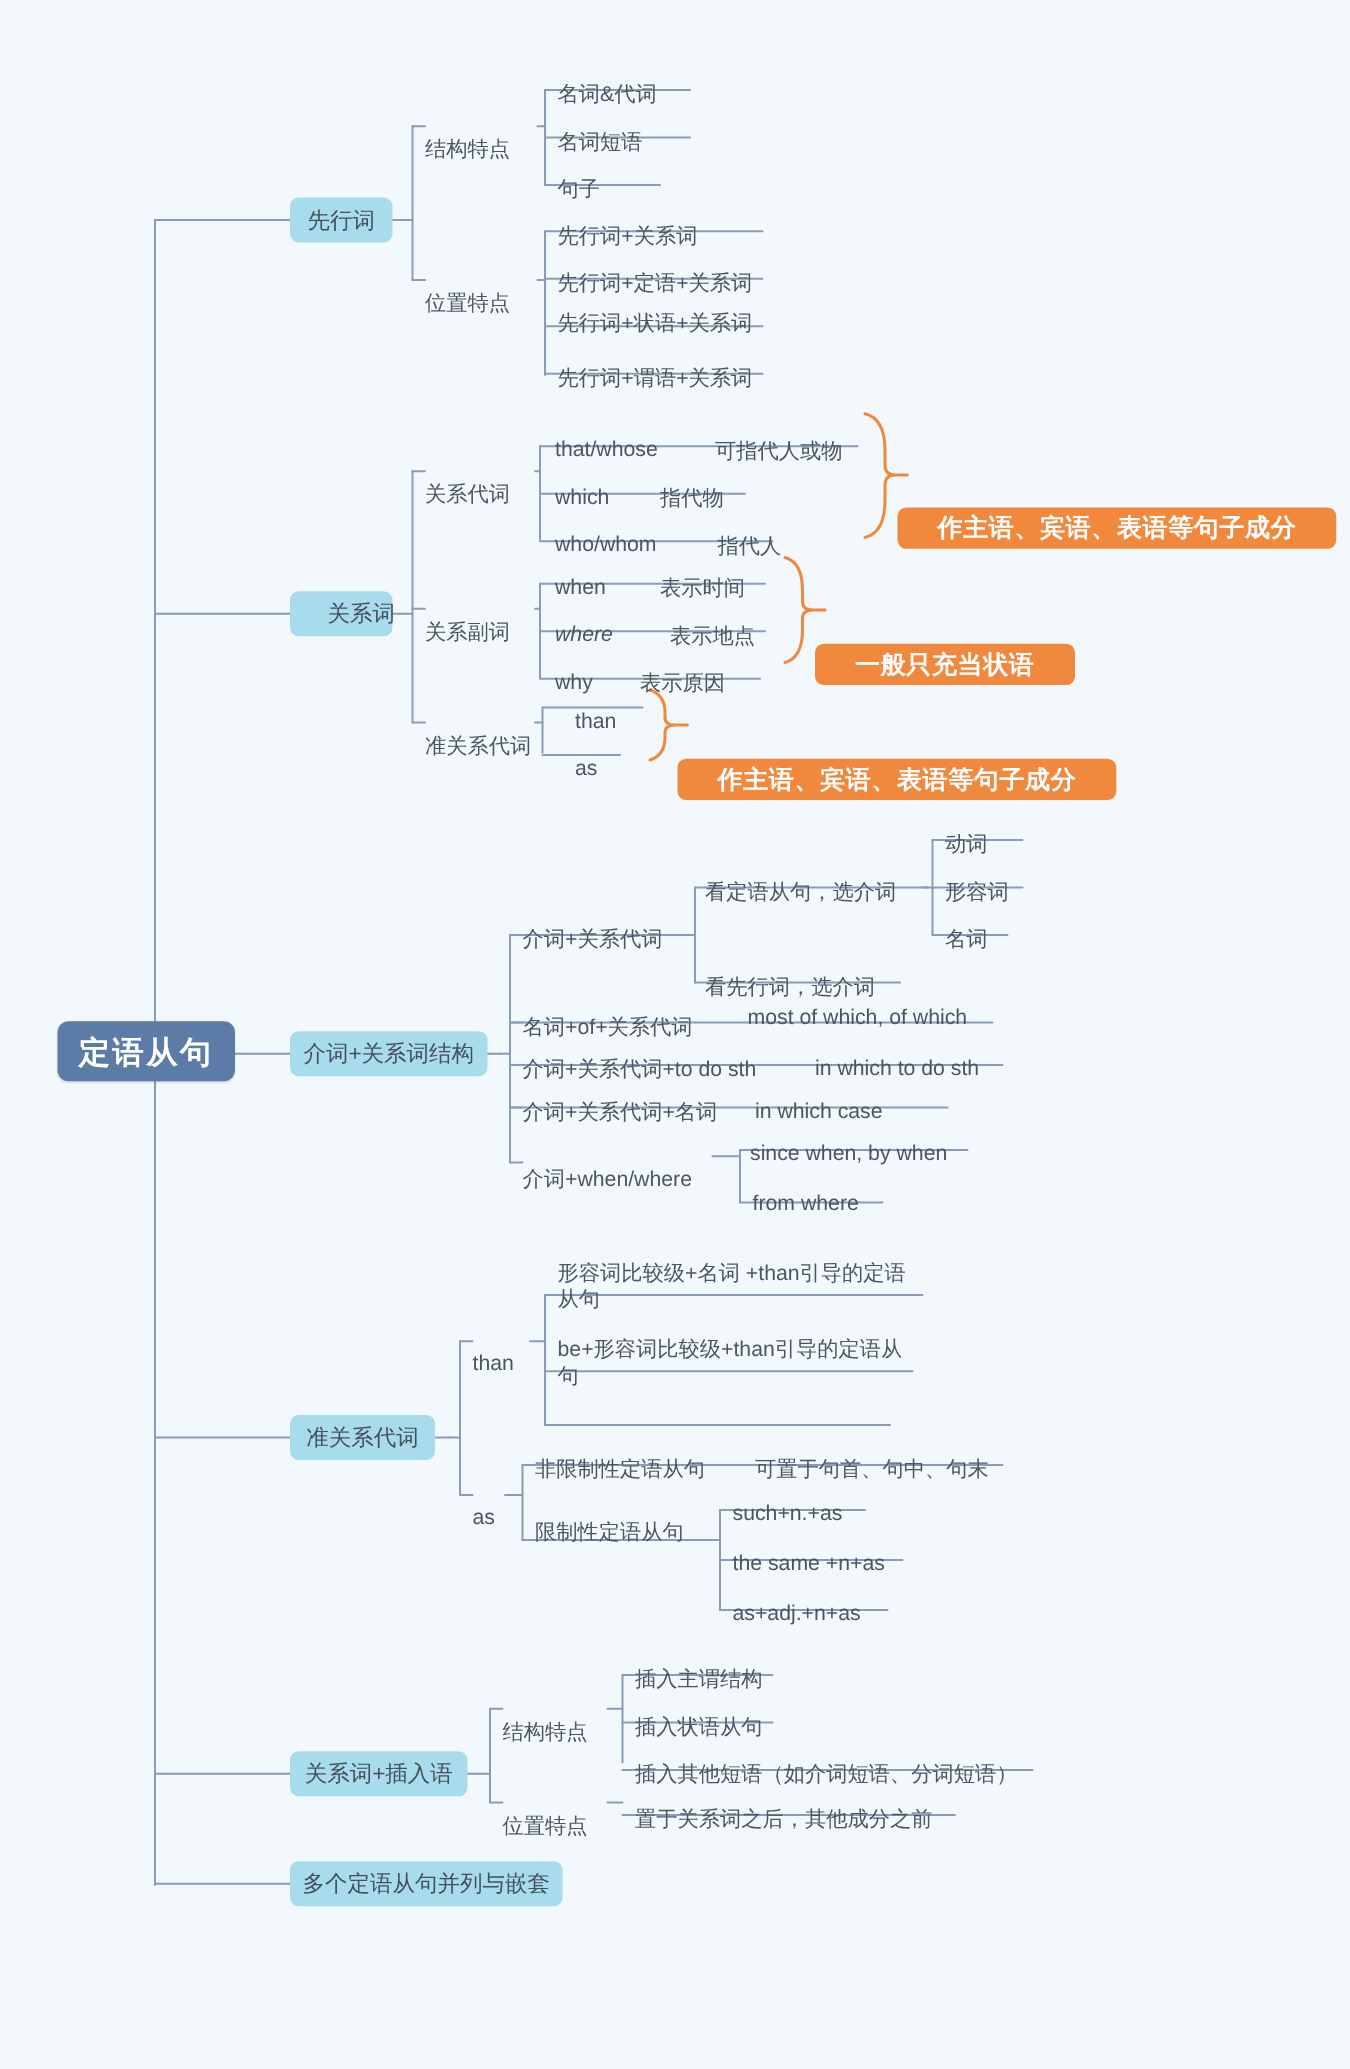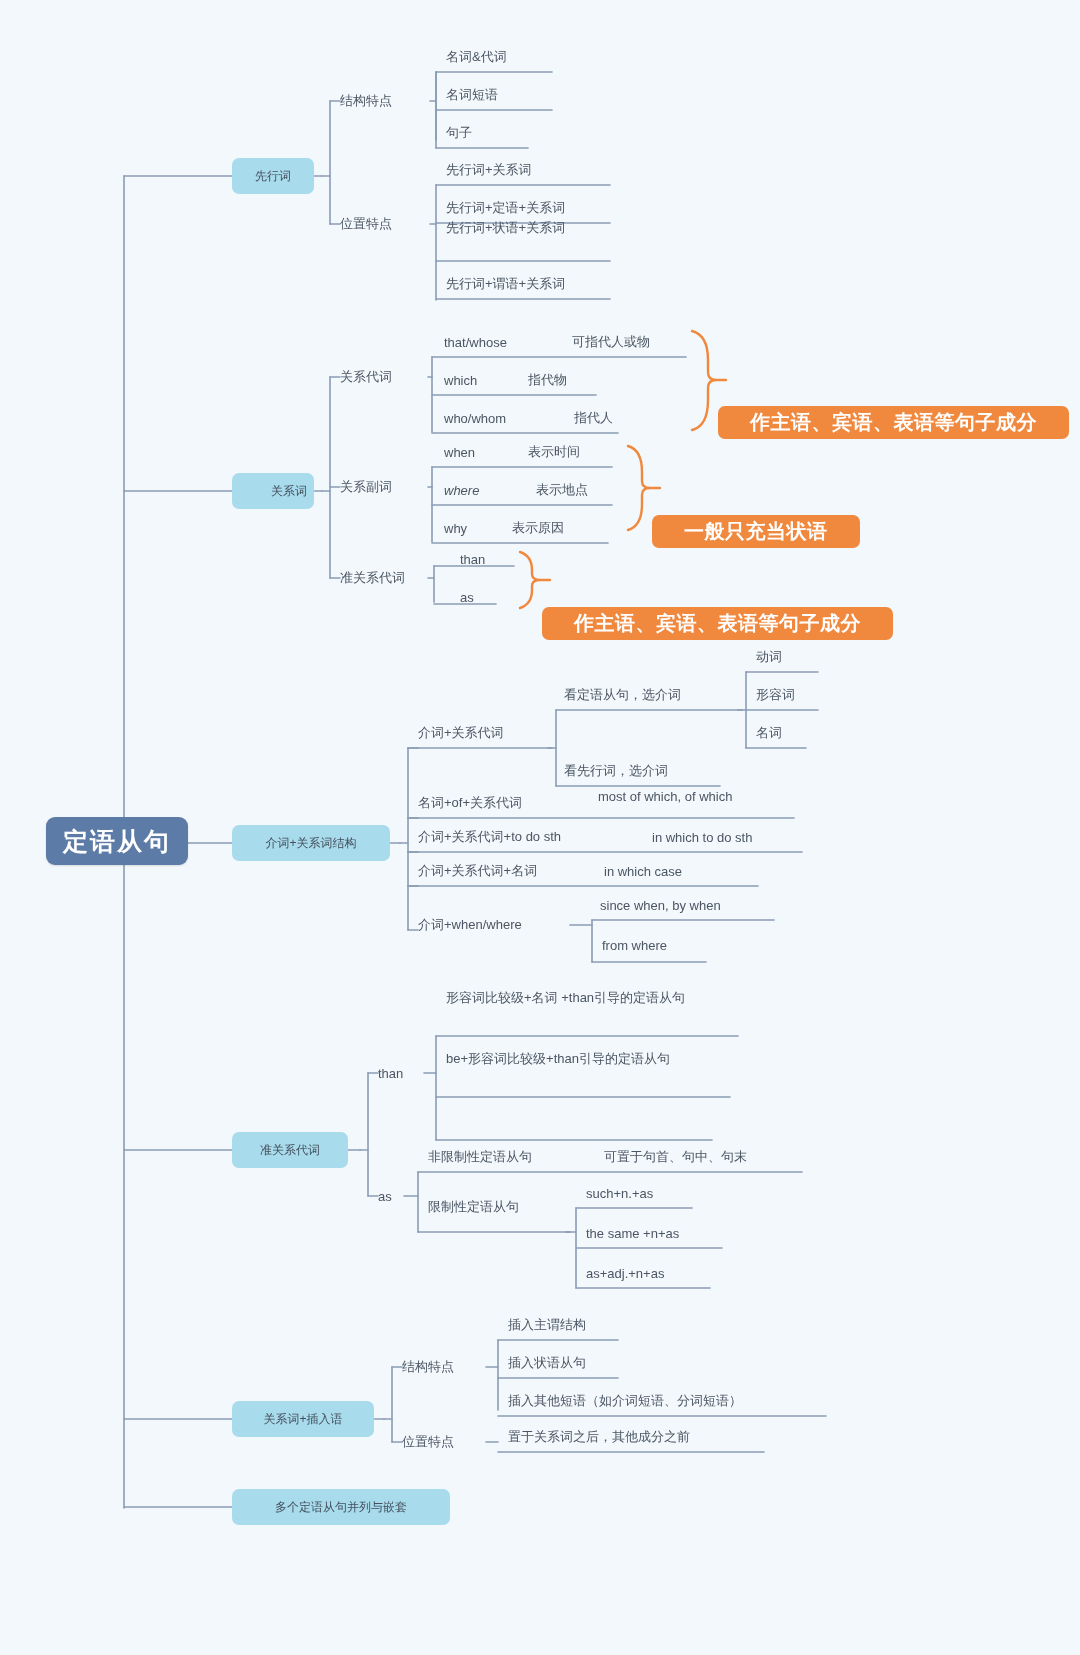--- a/index.html
+++ b/index.html
@@ -21,30 +21,30 @@
     border-radius:9px;
     font-size:25px;font-weight:bold;
     letter-spacing:2px;
     display:flex;align-items:center;justify-content:center;
     box-shadow:0 1px 2px rgba(0,0,0,.12);
   }
   
   .l1{
     background:#a8dbec;color:#44505c;
     border-radius:7px;
-    font-size:12px;
+    font-size:18px;
     display:flex;align-items:center;justify-content:center;
     padding:0 12px;
     white-space:nowrap;
   }
   
   .txt{
-    font-size:13px;color:#4b5563;
+    font-size:17px;color:#4b5563;
     white-space:nowrap;
-    display:flex;align-items:center;
+    display:flex;align-items:center;margin-top:18px;
   }
   .txt.wrap{white-space:normal;line-height:1.25;align-items:flex-start;}
   
   .badge{
     background:#f0883e;color:#ffffff;
     border-radius:7px;
     font-size:20px;font-weight:bold;
     display:flex;align-items:center;justify-content:center;
     padding:0 32px;
     white-space:nowrap;
@@ -210,21 +210,21 @@
 
   <div class="node txt" style="left:340px;top:86px;height:30px;">结构特点</div>
   <div class="node txt" style="left:340px;top:209px;height:30px;">位置特点</div>
 
   <div class="node txt" style="left:446px;top:42px;height:30px;">名词&amp;代词</div>
   <div class="node txt" style="left:446px;top:80px;height:30px;">名词短语</div>
   <div class="node txt" style="left:446px;top:118px;height:30px;">句子</div>
 
   <div class="node txt" style="left:446px;top:155px;height:30px;">先行词+关系词</div>
   <div class="node txt" style="left:446px;top:193px;height:30px;">先行词+定语+关系词</div>
-  <div class="node txt" style="left:446px;top:213px;height:30px;">先行词+状语+关系词</div>
+  <div class="node txt" style="left:446px;top:225px;height:30px;">先行词+状语+关系词</div>
   <div class="node txt" style="left:446px;top:269px;height:30px;">先行词+谓语+关系词</div>
 
   <div class="node l1" style="left:232px;top:473px;width:82px;height:36px;padding-left:44px;">关系词</div>
 
   <div class="node txt" style="left:340px;top:362px;height:30px;">关系代词</div>
   <div class="node txt" style="left:340px;top:472px;height:30px;">关系副词</div>
   <div class="node txt" style="left:340px;top:563px;height:30px;">准关系代词</div>
 
   <div class="node txt" style="left:444px;top:327px;height:30px;">that/whose</div>
   <div class="node txt" style="left:572px;top:327px;height:30px;">可指代人或物</div>

